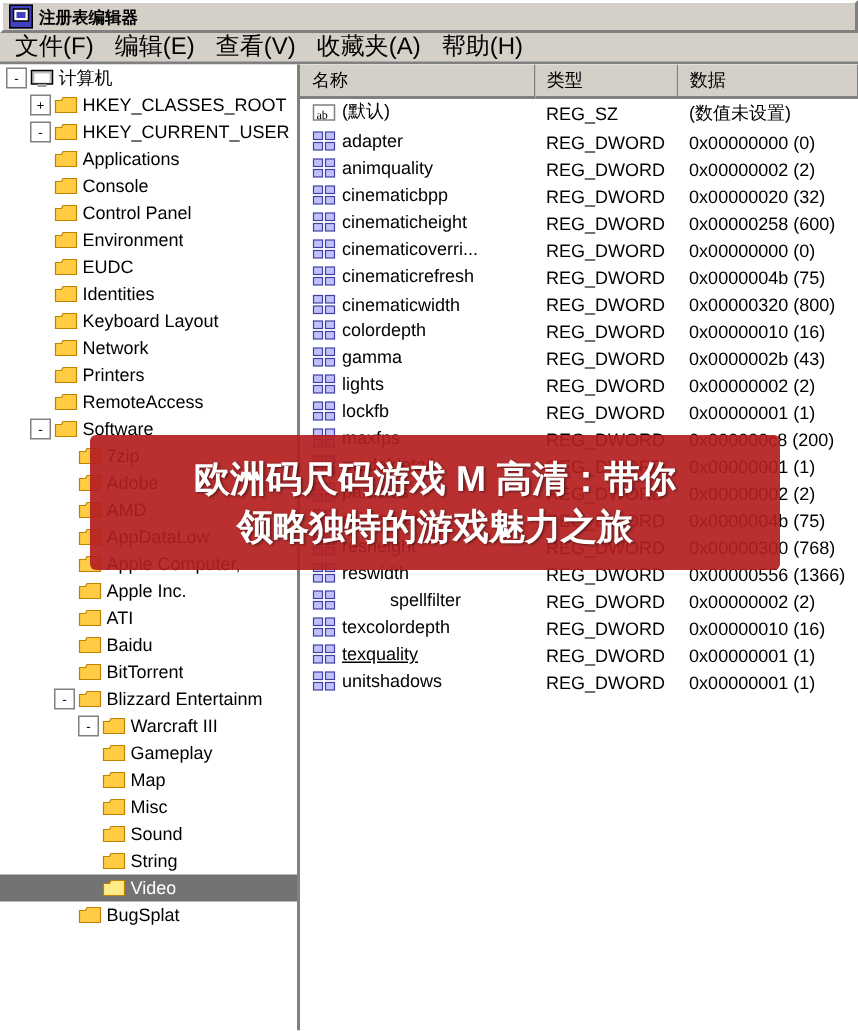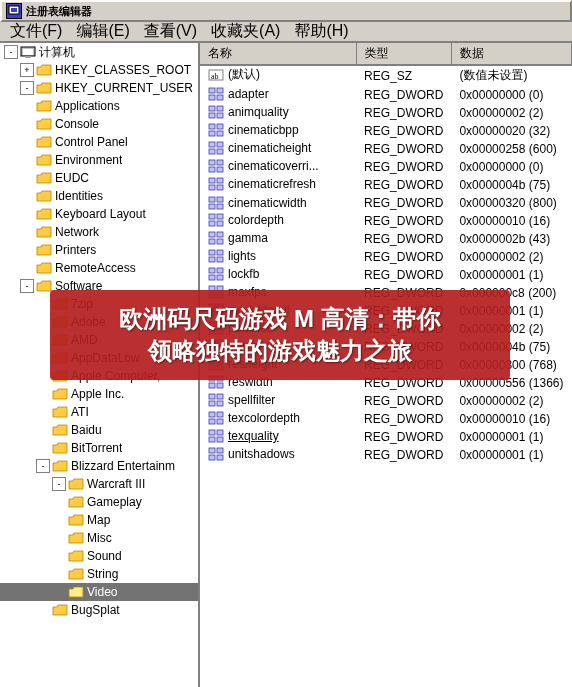--- a/index.html
+++ b/index.html
@@ -160,21 +160,21 @@
       padding: 1px 8px;
       font-size: 12px;
       border-bottom: 1px solid transparent;
       white-space: nowrap;
       height: 18px;
     }
 
     
     .ad-overlay {
       position: absolute;
-      left: 50px;
+      left: 60px;
       top: 290px;
       width: 460px;
       height: 90px;
       background: rgba(180, 30, 30, 0.92);
       display: flex;
       flex-direction: column;
       align-items: center;
       justify-content: center;
       z-index: 100;
       border-radius: 4px;
@@ -867,21 +867,21 @@
       <rect x="1" y="8" width="6" height="5" fill="#c0c0ff" stroke="#4040a0" stroke-width="0.8"></rect>
       <rect x="9" y="8" width="6" height="5" fill="#c0c0ff" stroke="#4040a0" stroke-width="0.8"></rect>
     </svg>
               </span>
               <span>reswidth</span>
             </td>
             <td>REG_DWORD</td>
             <td>0x00000556 (1366)</td>
           </tr>
           <tr>
-            <td style="display: flex; align-items: center;">
+            <td style="display: flex; align-items: center; gap: 32px;">
               <span style="display: inline-flex; align-items: center; margin-right: 4px; flex-shrink: 0;">
                 <svg width="16" height="14" viewBox="0 0 16 14">
       <rect x="1" y="1" width="6" height="5" fill="#c0c0ff" stroke="#4040a0" stroke-width="0.8"></rect>
       <rect x="9" y="1" width="6" height="5" fill="#c0c0ff" stroke="#4040a0" stroke-width="0.8"></rect>
       <rect x="1" y="8" width="6" height="5" fill="#c0c0ff" stroke="#4040a0" stroke-width="0.8"></rect>
       <rect x="9" y="8" width="6" height="5" fill="#c0c0ff" stroke="#4040a0" stroke-width="0.8"></rect>
     </svg>
               </span>
               <span>spellfilter</span>
             </td>

